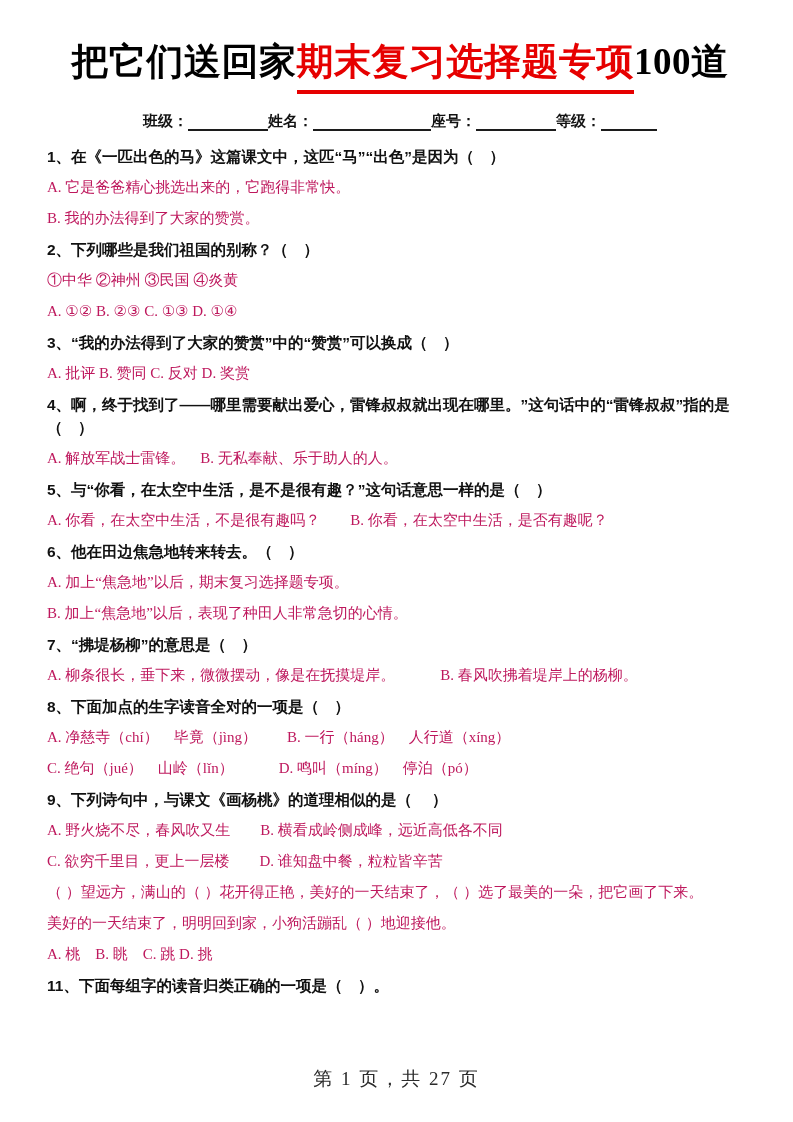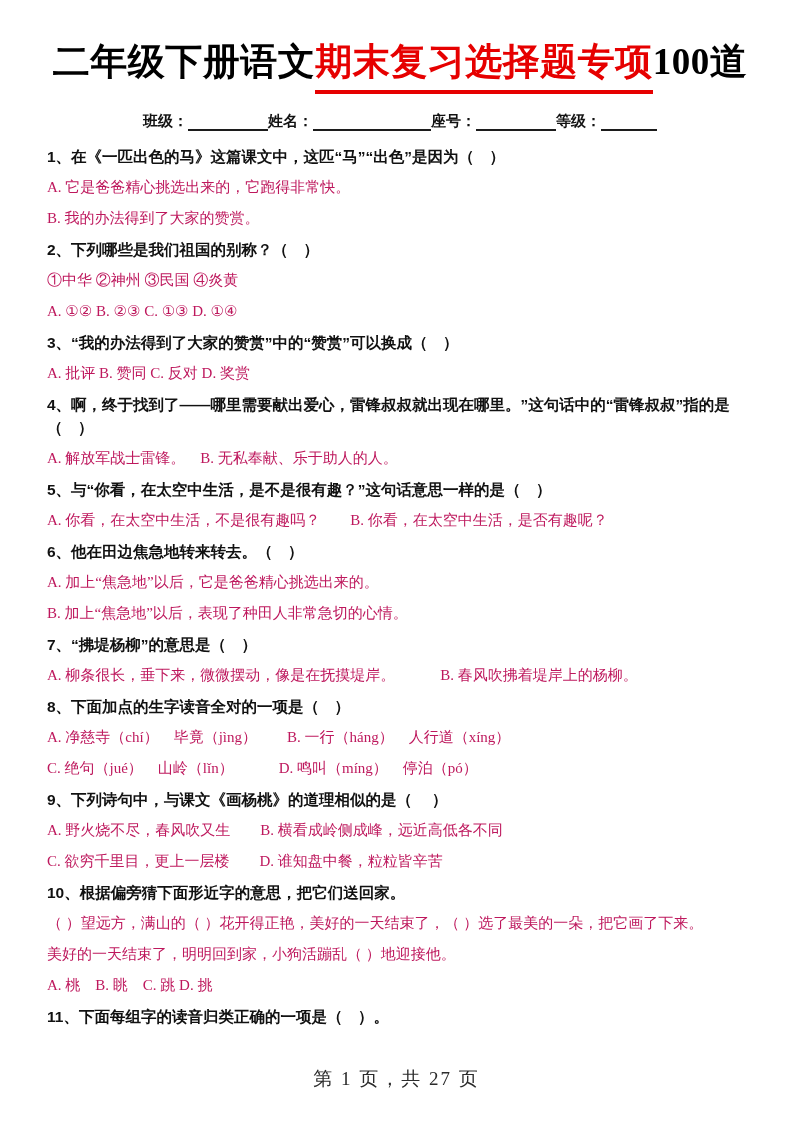--- a/index.html
+++ b/index.html
@@ -82,21 +82,21 @@
     font-size: 19px;
     color: #2b2b2b;
     letter-spacing: 2px;
   }
 </style>
 </head>
 <body>
 
 <div class="page">
 
-  <h1 class="title"><span>二年级下册语文</span><span class="hl">期末复习选择题专项</span><span>100道</span></h1>
+  <h1 class="title"><span>把它们送回家</span><span class="hl">期末复习选择题专项</span><span>100道</span></h1>
 
   <div class="form-line">
     <span class="form-field">
         <span>班级：</span>
         <span class="blank w-class"></span>
       </span>
     <span class="form-field">
         <span>姓名：</span>
         <span class="blank w-name"></span>
       </span>
@@ -134,21 +134,21 @@
       <p class="opt">A. 解放军战士雷锋。　B. 无私奉献、乐于助人的人。</p>
     </div>
 
     <div class="q">
       <p class="stem">5、与“你看，在太空中生活，是不是很有趣？”这句话意思一样的是（　）</p>
       <p class="opt">A. 你看，在太空中生活，不是很有趣吗？　　B. 你看，在太空中生活，是否有趣呢？</p>
     </div>
 
     <div class="q">
       <p class="stem">6、他在田边焦急地转来转去。（　）</p>
-      <p class="opt">A. 加上“焦急地”以后，它是爸爸精心挑选出来的。</p>
+      <p class="opt">A. 加上“焦急地”以后，期末复习选择题专项。</p>
       <p class="opt">B. 加上“焦急地”以后，表现了种田人非常急切的心情。</p>
     </div>
 
     <div class="q">
       <p class="stem">7、“拂堤杨柳”的意思是（　）</p>
       <p class="opt">A. 柳条很长，垂下来，微微摆动，像是在抚摸堤岸。　　　B. 春风吹拂着堤岸上的杨柳。</p>
     </div>
 
     <div class="q">
       <p class="stem">8、下面加点的生字读音全对的一项是（　）</p>
@@ -156,21 +156,20 @@
       <p class="opt">C. 绝句（jué）　山岭（lǐn）　　　D. 鸣叫（míng）　停泊（pó）</p>
     </div>
 
     <div class="q">
       <p class="stem">9、下列诗句中，与课文《画杨桃》的道理相似的是（　 ）</p>
       <p class="opt">A. 野火烧不尽，春风吹又生　　B. 横看成岭侧成峰，远近高低各不同</p>
       <p class="opt">C. 欲穷千里目，更上一层楼　　D. 谁知盘中餐，粒粒皆辛苦</p>
     </div>
 
     <div class="q">
-      <p class="stem">10、根据偏旁猜下面形近字的意思，把它们送回家。</p>
       <p class="opt">（ ）望远方，满山的（ ）花开得正艳，美好的一天结束了，（ ）选了最美的一朵，把它画了下来。</p>
       <p class="opt">美好的一天结束了，明明回到家，小狗活蹦乱（ ）地迎接他。</p>
       <p class="opt">A. 桃　B. 眺　C. 跳 D. 挑</p>
     </div>
 
     <div class="q">
       <p class="stem">11、下面每组字的读音归类正确的一项是（　）。</p>
     </div>
 
   </section>

